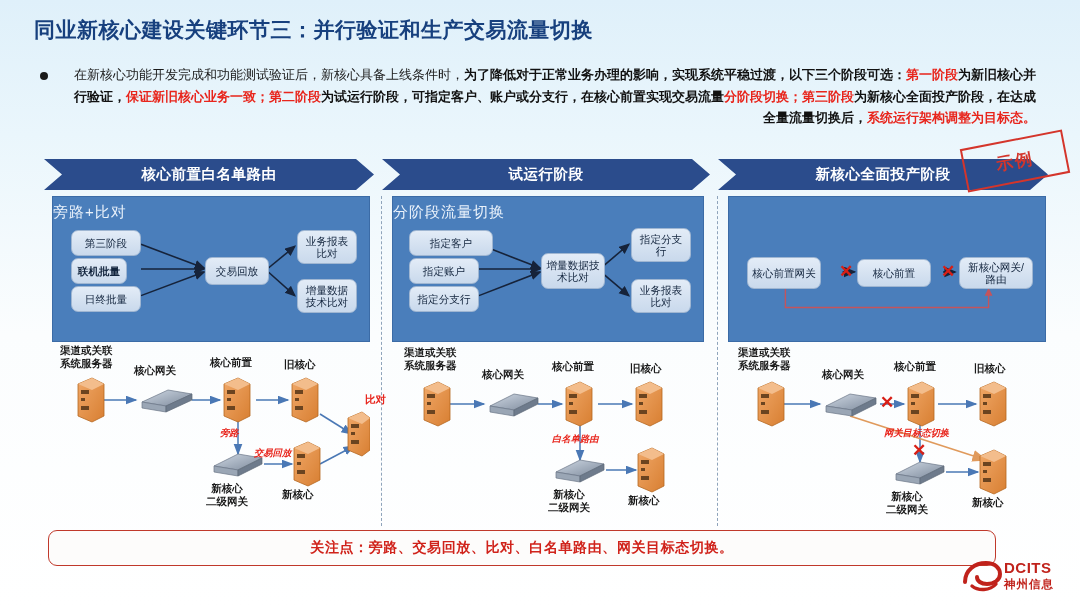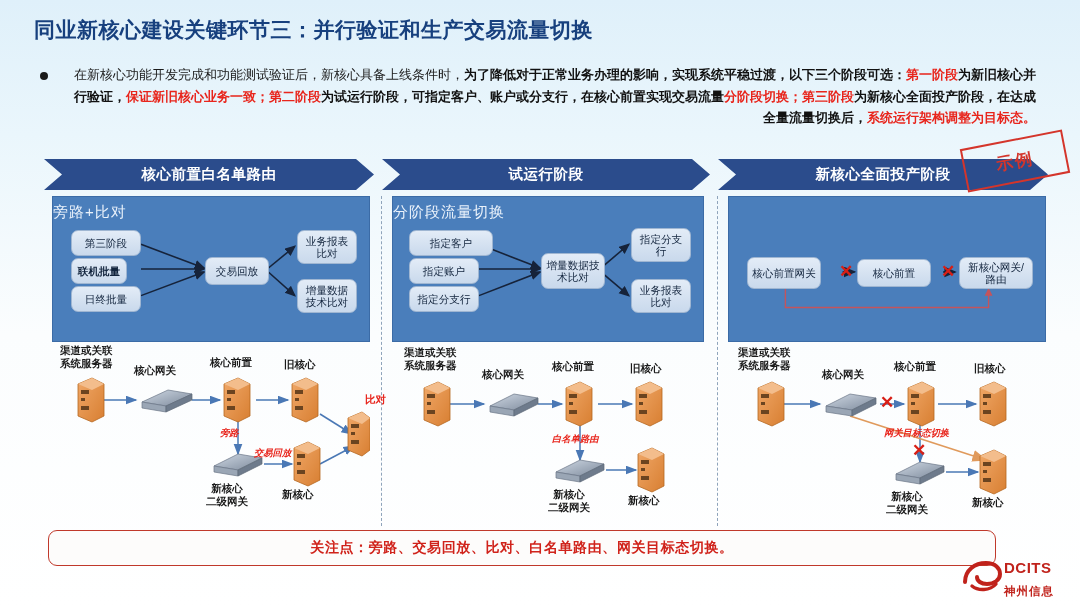--- a/index.html
+++ b/index.html
@@ -106,21 +106,21 @@
   .stamp span {
     color:#d4352b; font-size:17px; font-weight:bold; letter-spacing:2px;
     transform:rotate(1deg);
   }
 
   
   .logo { position:absolute; left:962px; top:558px; width:112px; height:42px; }
   .logo .mark { position:absolute; left:0; top:2px; }
   .logo .ltext { position:absolute; left:42px; top:1px; }
   .logo .dcits { color:#c0221b; font-size:15px; font-weight:bold; letter-spacing:.5px; }
-  .logo .cn { color:#c0221b; font-size:11.5px; font-weight:bold; letter-spacing:1px; margin-top:8px;}
+  .logo .cn { color:#c0221b; font-size:11.5px; font-weight:bold; letter-spacing:1px; margin-top:1px;}
 </style>
 </head>
 <body>
 
 <div class="title">同业新核心建设关键环节三：并行验证和生产交易流量切换</div>
 
 <div class="bullet-wrap">
   <div class="bullet-dot"></div>
   <div class="bullet-body">
     <span>在新核心功能开发完成和功能测试验证后，新核心具备上线条件时，</span><span class="b">为了降低对于正常业务办理的影响，实现系统平稳过渡，以下三个阶段可选：</span><span class="r">第一阶段</span><span class="b">为新旧核心并行验证，</span><span class="r">保证新旧核心业务一致；</span><span class="r">第二阶段</span><span class="b">为试运行阶段，可指定客户、账户或分支行，在核心前置实现交易流量</span><span class="r">分阶段切换；</span><span class="r">第三阶段</span><span class="b">为新核心全面投产阶段，在达成全量流量切换后，</span><span class="r">系统运行架构调整为目标态。</span>

